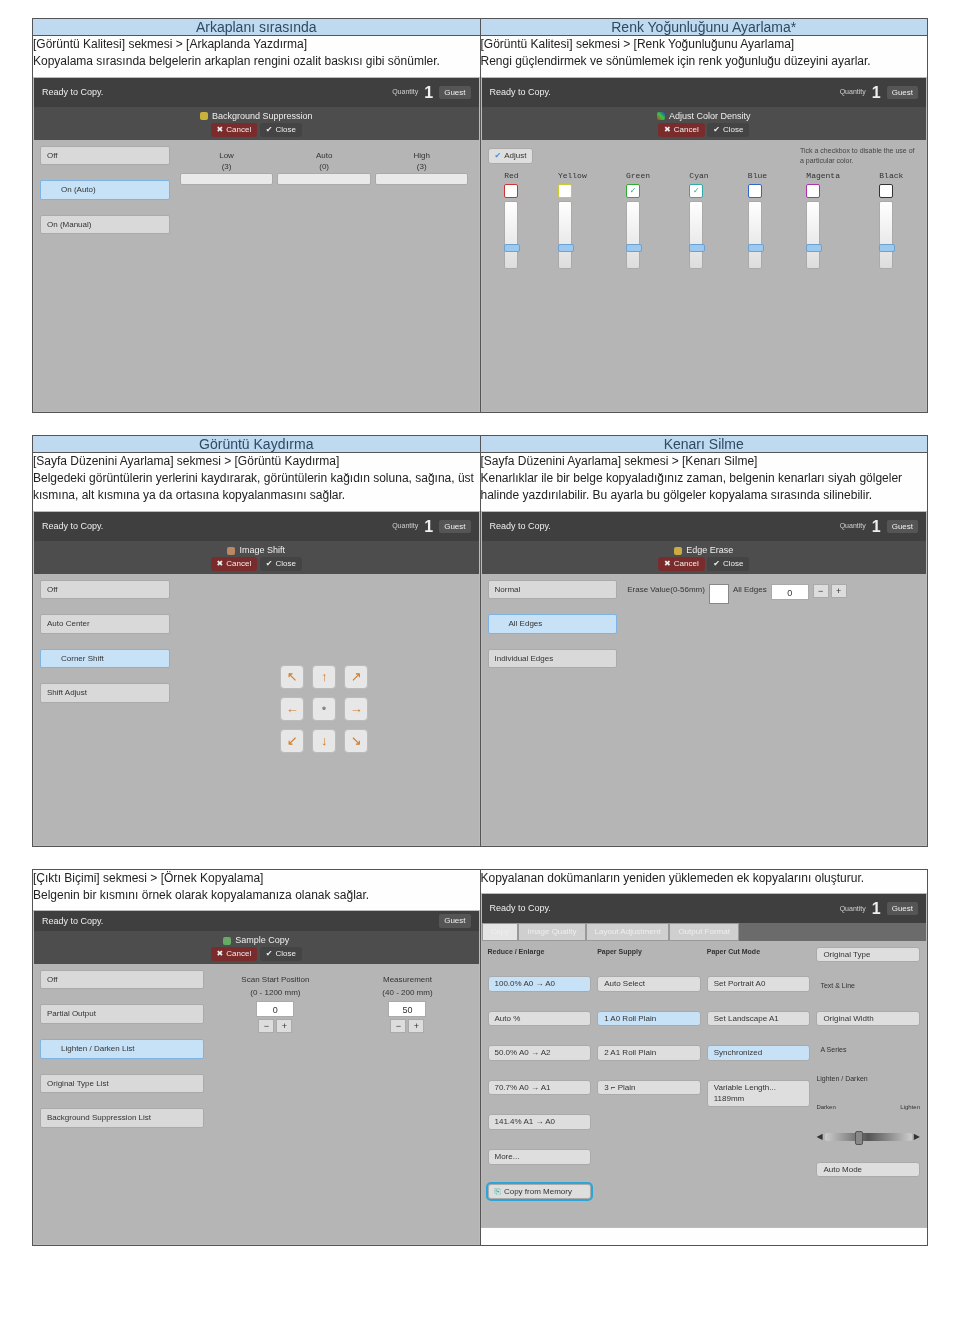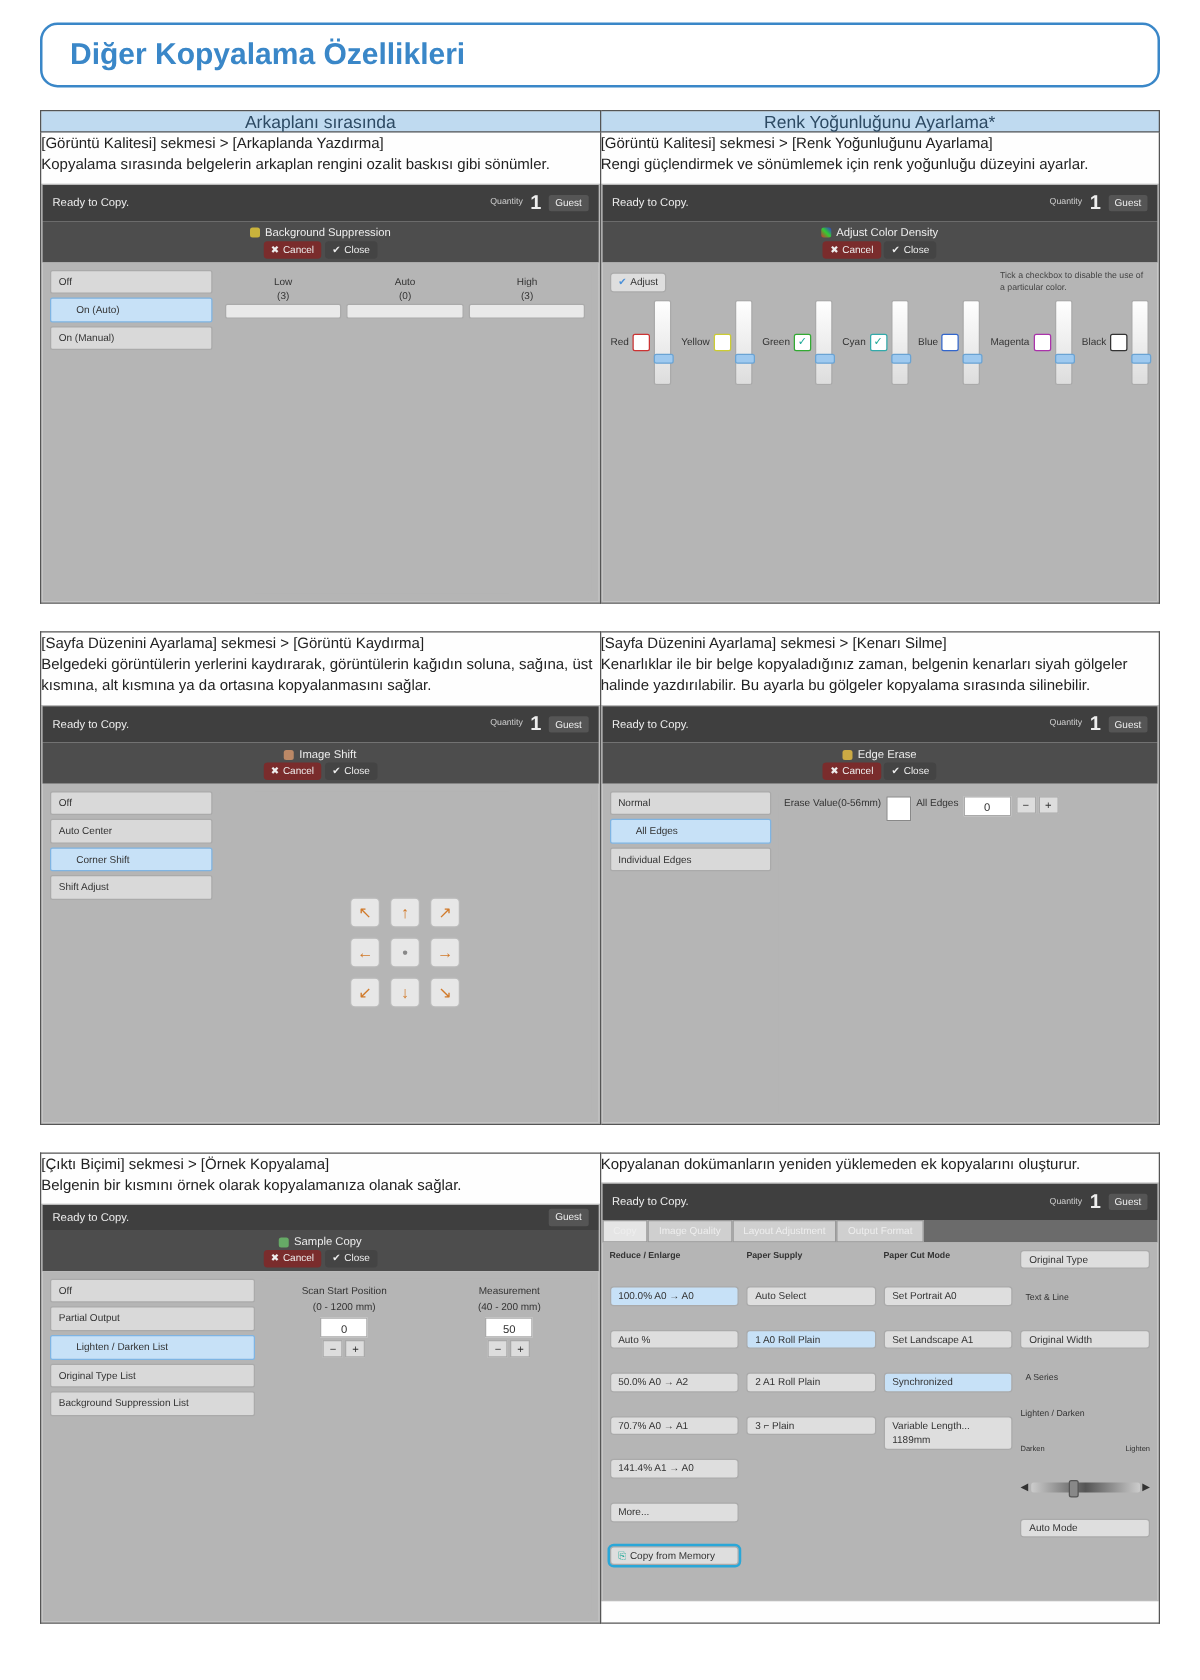--- a/index.html
+++ b/index.html
@@ -25,31 +25,31 @@
   .sh-top{background:var(--dark1);color:#eee;font-size:9px;display:flex;align-items:center;justify-content:space-between;padding:3px 8px;}
   .sh-top .q{display:flex;align-items:center;gap:6px;}
   .sh-top .qn{font-size:16px;font-weight:bold;}
   .guest{background:#555;border-radius:2px;padding:1px 5px;font-size:8px;}
   .sh-bar{background:var(--dark2);color:#eee;font-size:9px;display:flex;align-items:center;justify-content:space-between;padding:3px 8px;flex-direction:column;}
   .sh-bar .lbl{display:flex;align-items:center;gap:4px;}
   .dot{width:8px;height:8px;border-radius:2px;display:inline-block;}
   .btn{background:#444;border-radius:3px;padding:1px 6px;font-size:8px;color:#eee;display:inline-flex;align-items:center;gap:3px;}
   .btn.red{background:#7a2c2c;}
   .sh-body{flex:1;background:#b5b5b5;padding:6px;display:flex;gap:6px;font-size:8px;color:#333;}
-  .side{width:30%;display:flex;flex-direction:column;gap:3px;}
+  .side{width:30%;display:flex;flex-direction:column;gap:15px;}
   .opt{background:#d9d9d9;border:1px solid #aaa;border-radius:2px;padding:3px 6px;font-size:8px;}
   .opt.sel{background:var(--sel);border-color:var(--sel-border);padding-left:20px;}
   .main{flex:1;background:#b5b5b5;border-radius:2px;padding:4px;}
   .cols{display:flex;gap:4px;}
   .col-lbl{font-size:8px;text-align:center;color:#333;}
   .slot{height:12px;background:#e9e9e9;border:1px solid #aaa;border-radius:2px;}
   .arrows{display:grid;grid-template-columns:repeat(3,24px);grid-auto-rows:24px;gap:8px;justify-content:center;align-content:center;}
   .ar{width:24px;height:24px;background:#e7e7e7;border:1px solid #bbb;border-radius:4px;display:flex;align-items:center;justify-content:center;font-size:13px;color:#d17a2a;}
   .color-strip{display:flex;gap:6px;}
-  .color-col{display:flex;flex-direction:row;align-items:center;gap:3px;}
+  .color-col{display:flex;flex-direction:column;align-items:flex-start;gap:3px;font-family:Liberation Mono, monospace;}
   .ck{width:14px;height:14px;border:1px solid #999;border-radius:2px;background:#fff;display:flex;align-items:center;justify-content:center;font-size:9px;color:#2a9;}
   .slider{width:14px;height:68px;background:linear-gradient(#fff,#ddd);border:1px solid #aaa;border-radius:2px;position:relative;}
   .thumb{position:absolute;left:-1px;width:16px;height:8px;background:#9ec9ef;border:1px solid #6aa3d3;border-radius:2px;top:42px;}
   .pill{background:#dedede;border:1px solid #aaa;border-radius:3px;padding:1px 6px;font-size:8px;display:inline-flex;gap:3px;align-items:center;}
   .num-box{background:#fff;border:1px solid #aaa;width:38px;height:16px;text-align:center;font-size:9px;line-height:16px;}
   .pm{width:16px;height:14px;background:#ddd;border:1px solid #aaa;text-align:center;line-height:12px;font-size:9px;}
   
   .copy-tabs{display:flex;gap:0;}
   .copy-tab{background:#cfcfcf;border:1px solid #999;padding:2px 8px;font-size:8px;}
   .copy-tab.sel{background:#e5e5e5;}
@@ -57,23 +57,20 @@
   .cc .pill{justify-content:flex-start;}
   .hl{outline:2px solid #2aa7d8;border-radius:3px;}
   .darken-bar{height:8px;background:linear-gradient(90deg,#ccc,#555,#ccc);border-radius:2px;position:relative;}
   .darken-bar::after{content:"";position:absolute;left:35%;top:-2px;width:6px;height:12px;background:#888;border:1px solid #555;border-radius:2px;}
 </style>
 </head>
 <body>
 
 <div class="page">
 
-  <div class="title-box">
-    <h1>Diğer Kopyalama Özellikleri</h1>
-  </div>
 
   <table class="grid">
     <tbody>
         <tr>
       <td class="head-cell">Arkaplanı sırasında</td>
       <td class="head-cell">Renk Yoğunluğunu Ayarlama*</td>
     </tr>
     <tr>
       <td class="body-cell">
         <div style="white-space:pre-line;margin-bottom:6px;">[Görüntü Kalitesi] sekmesi &gt; [Arkaplanda Yazdırma]
@@ -203,20 +200,24 @@
             </div>
           </div>
         </div>
       </td>
     </tr>
   </tbody>
     </table>
 
   <table class="grid">
     <tbody>
+        <tr>
+      <td class="head-cell">Görüntü Kaydırma</td>
+      <td class="head-cell">Kenarı Silme</td>
+    </tr>
     <tr>
       <td class="body-cell">
         <div style="white-space:pre-line;margin-bottom:6px;">[Sayfa Düzenini Ayarlama] sekmesi &gt; [Görüntü Kaydırma]
 Belgedeki görüntülerin yerlerini kaydırarak, görüntülerin kağıdın soluna, sağına, üst kısmına, alt kısmına ya da ortasına kopyalanmasını sağlar.</div>
         <div class="shot">
           <div class="sh-top">
             <span>Ready to Copy.</span>
             <span class="q">
                   <span style="font-size:7px;opacity:.8;">Quantity</span>
                   <span class="qn">1</span>

